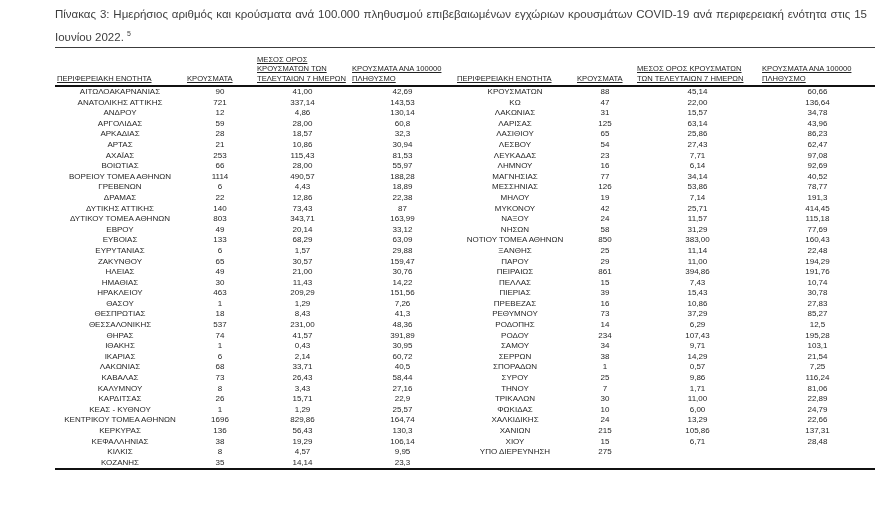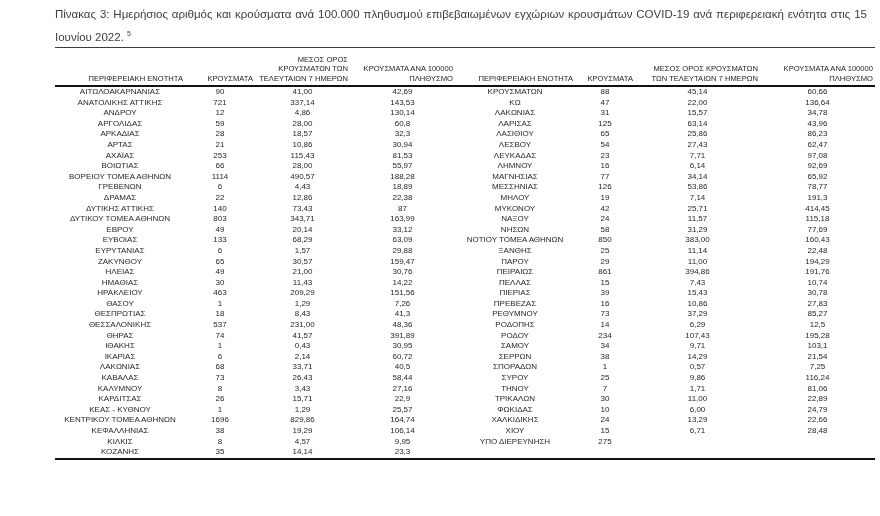--- a/index.html
+++ b/index.html
@@ -41,25 +41,26 @@
     table-layout: fixed;
     border-top: 1px solid #3c3c3c;
     border-bottom: 2px solid #111111;
     color: #262626;
   }
   table.data thead th {
     font-weight: normal;
     font-size: 7.6px;
     line-height: 9.5px;
     color: #222222;
-    text-align: right;
+    text-align: left;
     vertical-align: bottom;
     padding: 3px 2px 2px 2px;
     border-bottom: 2px solid #111111;
     height: 32px;
+    text-decoration: underline;
   }
   table.data tbody td {
     font-size: 8px;
     line-height: 10.6px;
     height: 10.6px;
     padding: 0;
     text-align: center;
     white-space: nowrap;
     overflow: hidden;
   }
@@ -185,21 +186,21 @@
             <td>92,69</td>
           </tr>
           <tr>
             <td>ΒΟΡΕΙΟΥ ΤΟΜΕΑ ΑΘΗΝΩΝ</td>
             <td>1114</td>
             <td>490,57</td>
             <td>188,28</td>
             <td>ΜΑΓΝΗΣΙΑΣ</td>
             <td>77</td>
             <td>34,14</td>
-            <td>65,92</td>
+            <td>40,52</td>
           </tr>
           <tr>
             <td>ΓΡΕΒΕΝΩΝ</td>
             <td>6</td>
             <td>4,43</td>
             <td>18,89</td>
             <td>ΜΕΣΣΗΝΙΑΣ</td>
             <td>126</td>
             <td>53,86</td>
             <td>78,77</td>
@@ -418,20 +419,30 @@
             <td>ΚΕΝΤΡΙΚΟΥ ΤΟΜΕΑ ΑΘΗΝΩΝ</td>
             <td>1696</td>
             <td>829,86</td>
             <td>164,74</td>
             <td>ΧΑΛΚΙΔΙΚΗΣ</td>
             <td>24</td>
             <td>13,29</td>
             <td>22,66</td>
           </tr>
           <tr>
+            <td>ΚΕΡΚΥΡΑΣ</td>
+            <td>136</td>
+            <td>56,43</td>
+            <td>130,3</td>
+            <td>ΧΑΝΙΩΝ</td>
+            <td>215</td>
+            <td>105,86</td>
+            <td>137,31</td>
+          </tr>
+          <tr>
             <td>ΚΕΦΑΛΛΗΝΙΑΣ</td>
             <td>38</td>
             <td>19,29</td>
             <td>106,14</td>
             <td>ΧΙΟΥ</td>
             <td>15</td>
             <td>6,71</td>
             <td>28,48</td>
           </tr>
           <tr>

